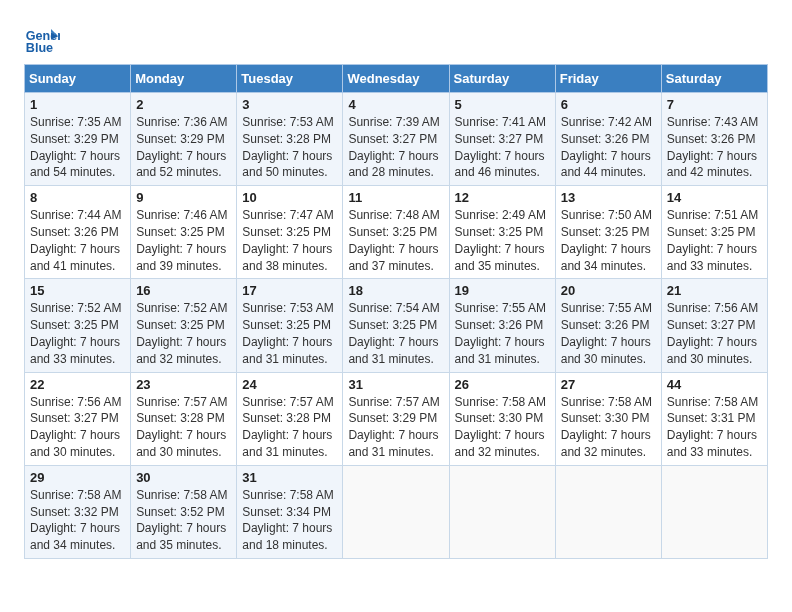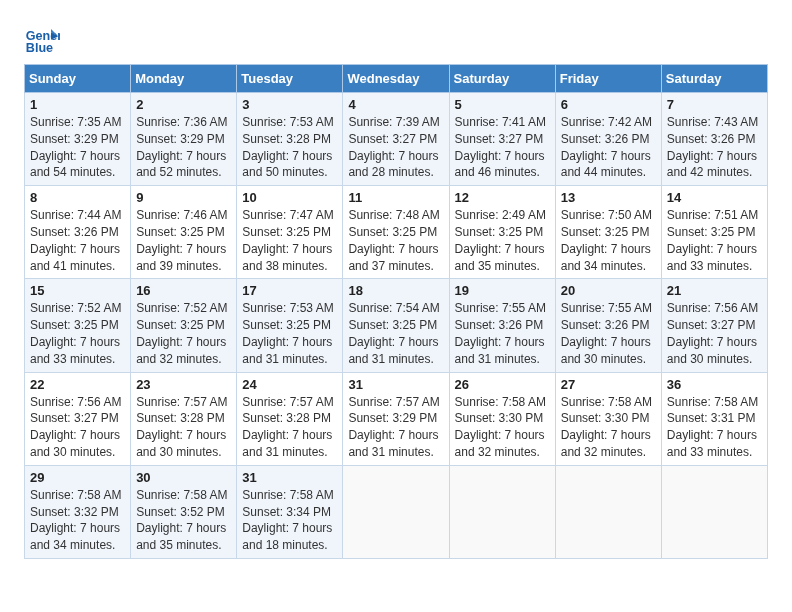--- a/index.html
+++ b/index.html
@@ -336,21 +336,21 @@
         </td>
         <td>
           <span class="day-num">27</span>
           <div class="day-info">
             <span>Sunrise: 7:58 AM</span><br>
             <span>Sunset: 3:30 PM</span><br>
             <span>Daylight: 7 hours and 32 minutes.</span>
           </div>
         </td>
         <td>
-          <span class="day-num">36</span>
+          <span class="day-num">44</span>
           <div class="day-info">
             <span>Sunrise: 7:58 AM</span><br>
             <span>Sunset: 3:31 PM</span><br>
             <span>Daylight: 7 hours and 33 minutes.</span>
           </div>
         </td>
       </tr>
       <tr>
         <td>
           <span class="day-num">29</span>

